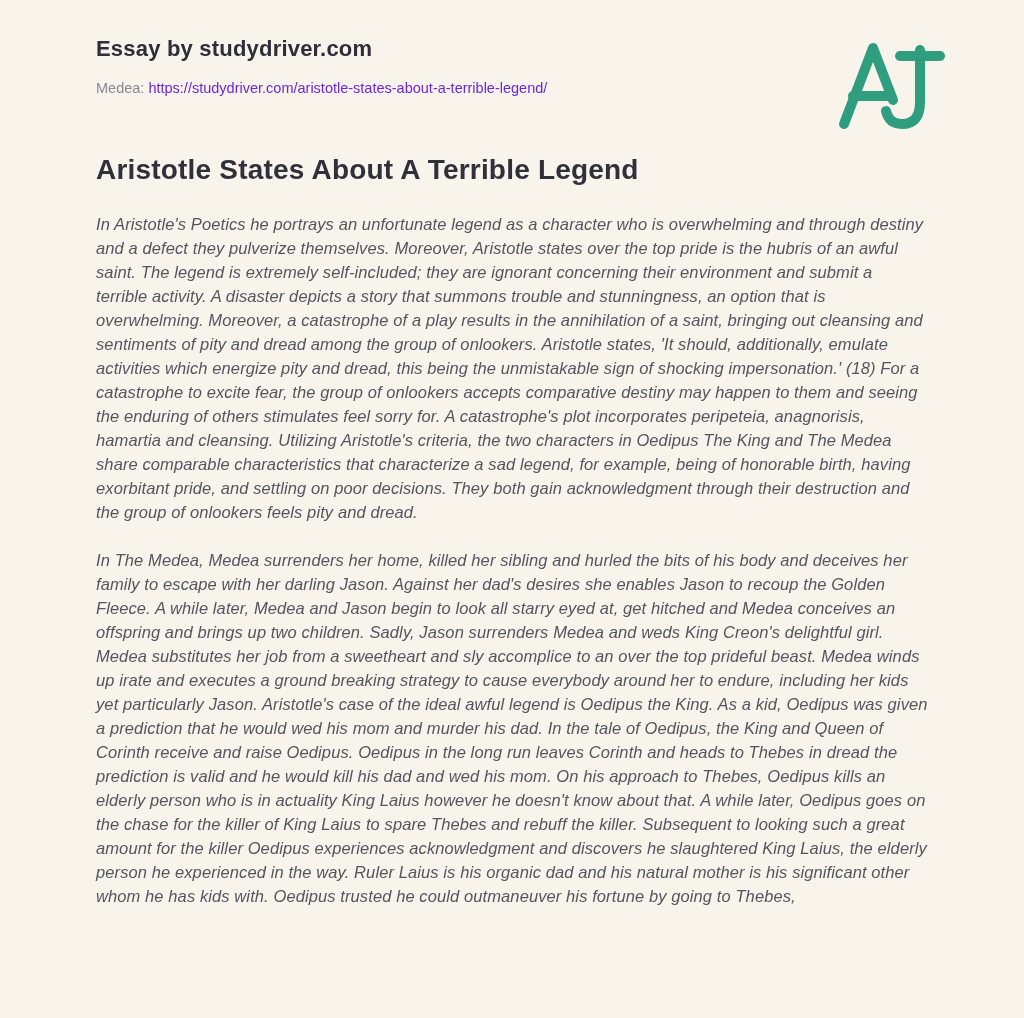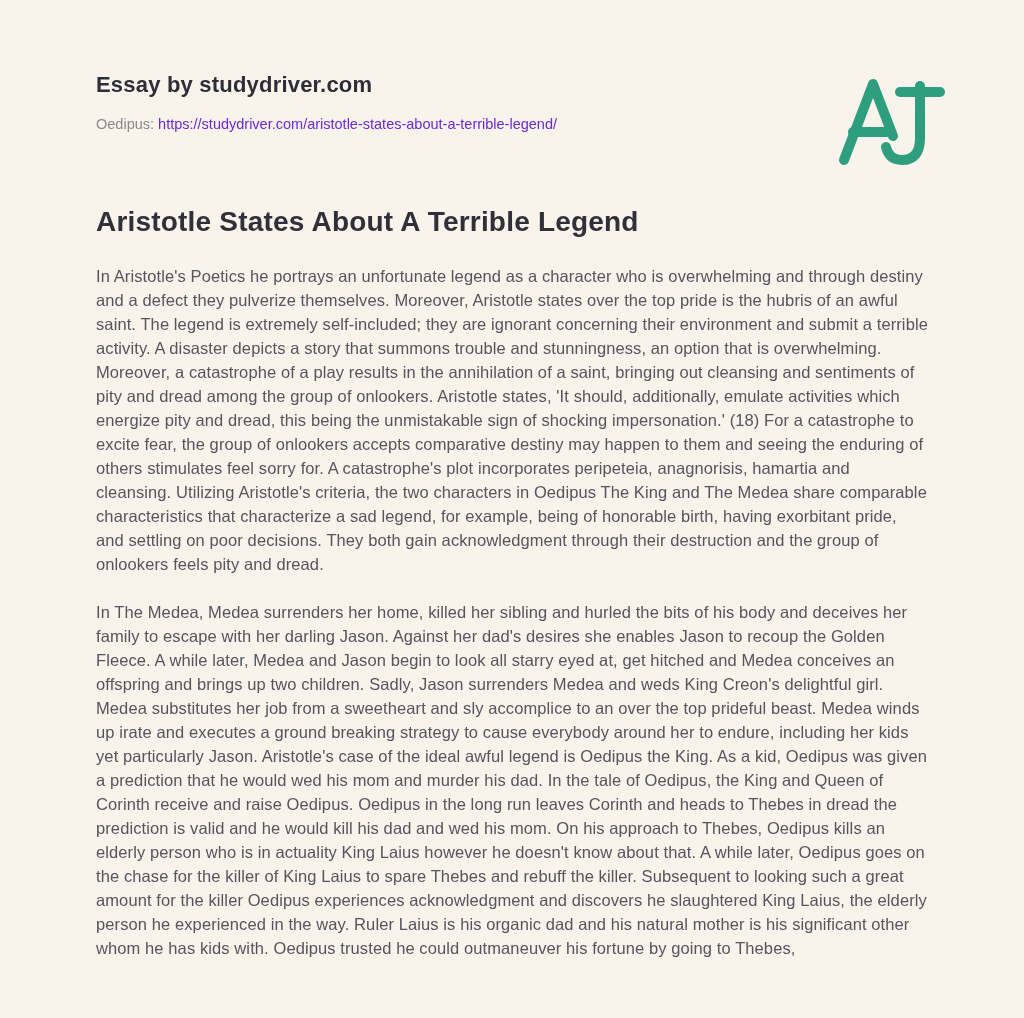--- a/index.html
+++ b/index.html
@@ -10,21 +10,21 @@
   }
   body {
     background: #f8f3eb;
     font-family: "Liberation Sans", "DejaVu Sans", sans-serif;
     color: #4c4c55;
   }
   .page {
     width: 1024px;
     height: 1018px;
     position: relative;
-    padding: 72px 96px 0 96px;
+    padding: 36px 96px 0 96px;
   }
   .header {
     position: relative;
     width: 100%;
   }
   .byline {
     font-size: 22px;
     font-weight: 700;
     color: #2e2e38;
     letter-spacing: 0.2px;
@@ -39,49 +39,50 @@
     text-decoration: none;
   }
   .logo {
     position: absolute;
     top: 0;
     right: -18px;
     width: 110px;
     height: 95px;
   }
   .article {
-    margin-top: 74px;
+    margin-top: 58px;
   }
   .article-title {
     font-size: 28px;
     font-weight: 700;
     color: #30303a;
     letter-spacing: 0.2px;
   }
   .article-body {
     margin-top: 26px;
+    font-style: italic;
   }
   .article-body p {
     font-size: 16.5px;
     line-height: 24px;
     color: #55555e;
     margin-bottom: 24px;
     letter-spacing: 0.1px;
   }
 </style>
 </head>
 <body>
 
 <div class="page">
 
   <div class="header">
     <div class="byline">Essay by studydriver.com</div>
 
     <div class="source-line">
-      <span>Oedipus:</span>
+      <span>Medea:</span>
       <a class="source-url">https://studydriver.com/aristotle-states-about-a-terrible-legend/</a>
     </div>
 
     <div class="logo">
       <svg viewBox="0 0 110 95" width="110" height="95" aria-hidden="true">
         <g fill="none" stroke="#2e9e7e" stroke-width="10" stroke-linecap="round" stroke-linejoin="round">
 
           <path d="M8 88 L37 12 L57 64"></path>
           <path d="M17 60 L51 60"></path>
 

